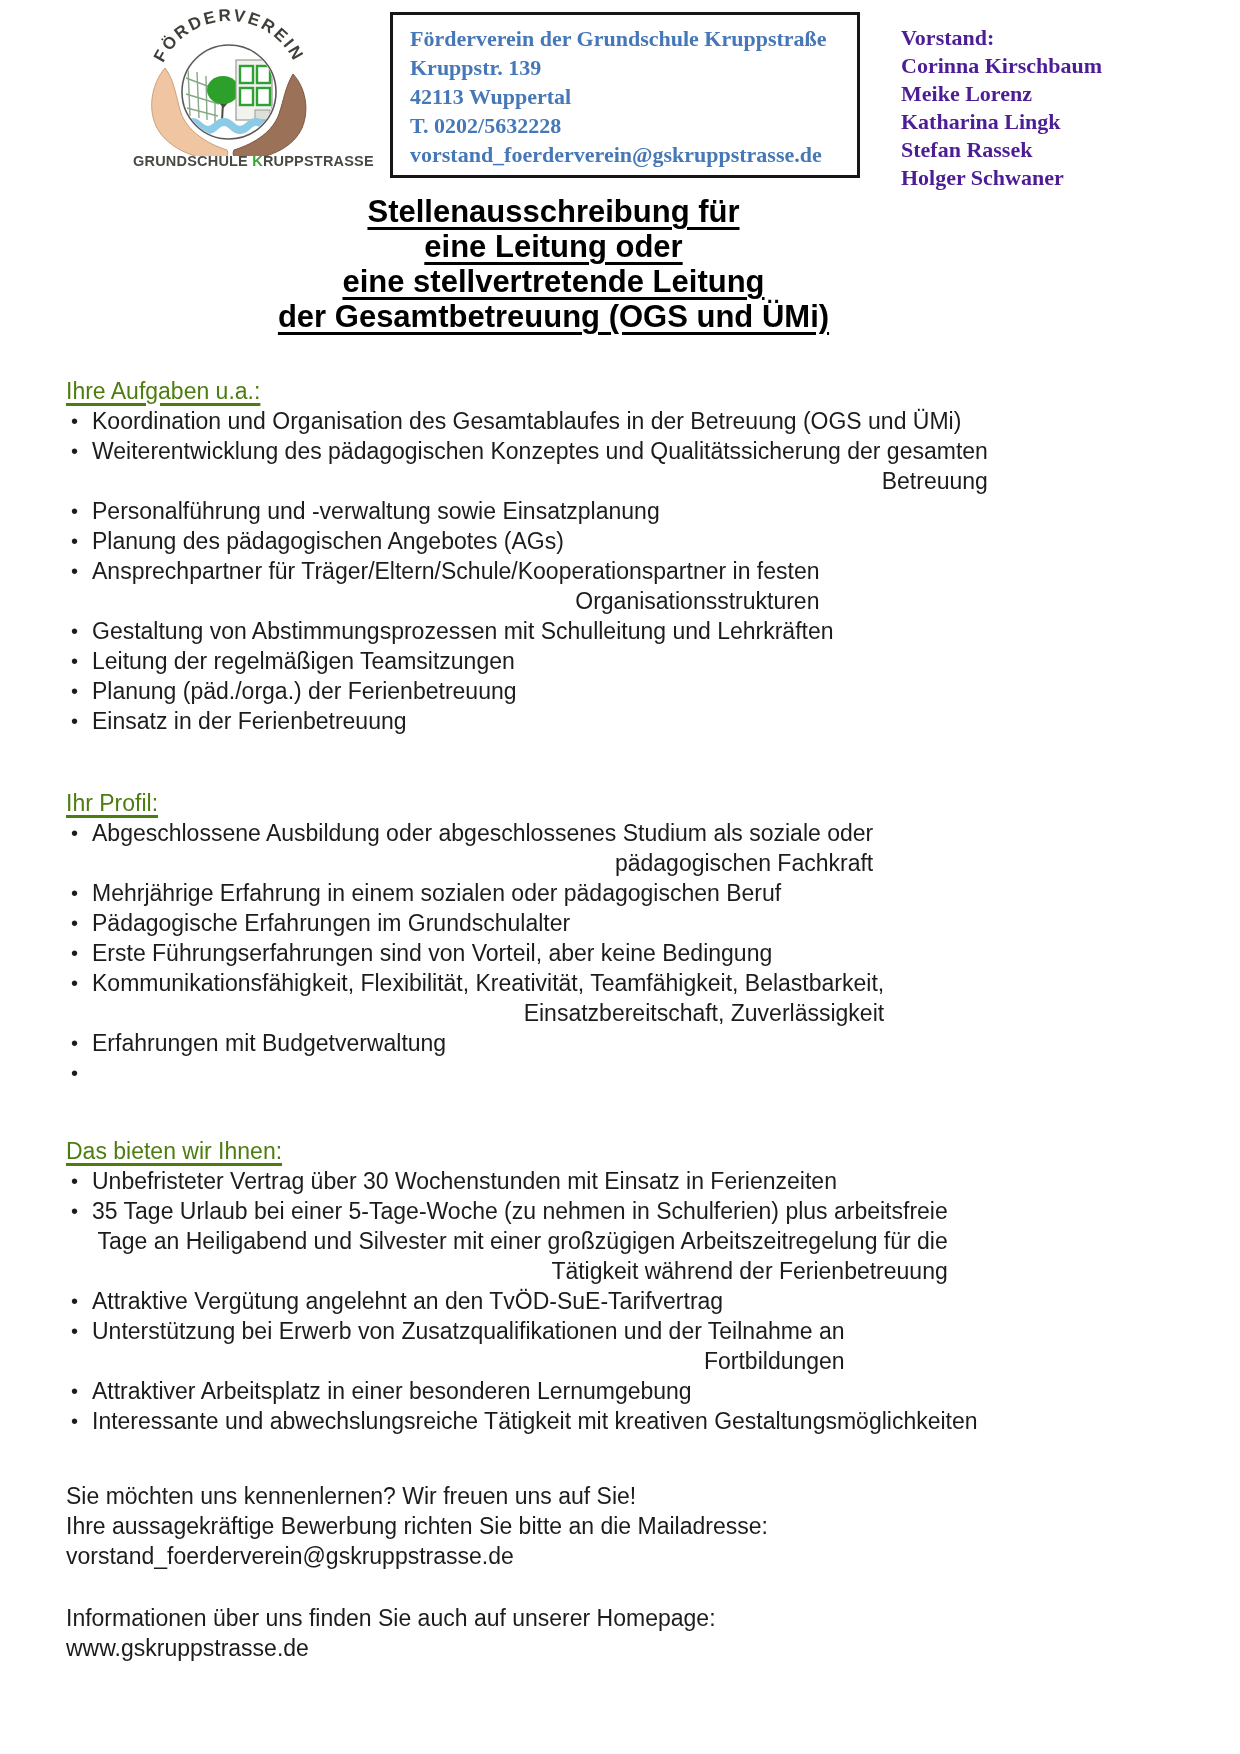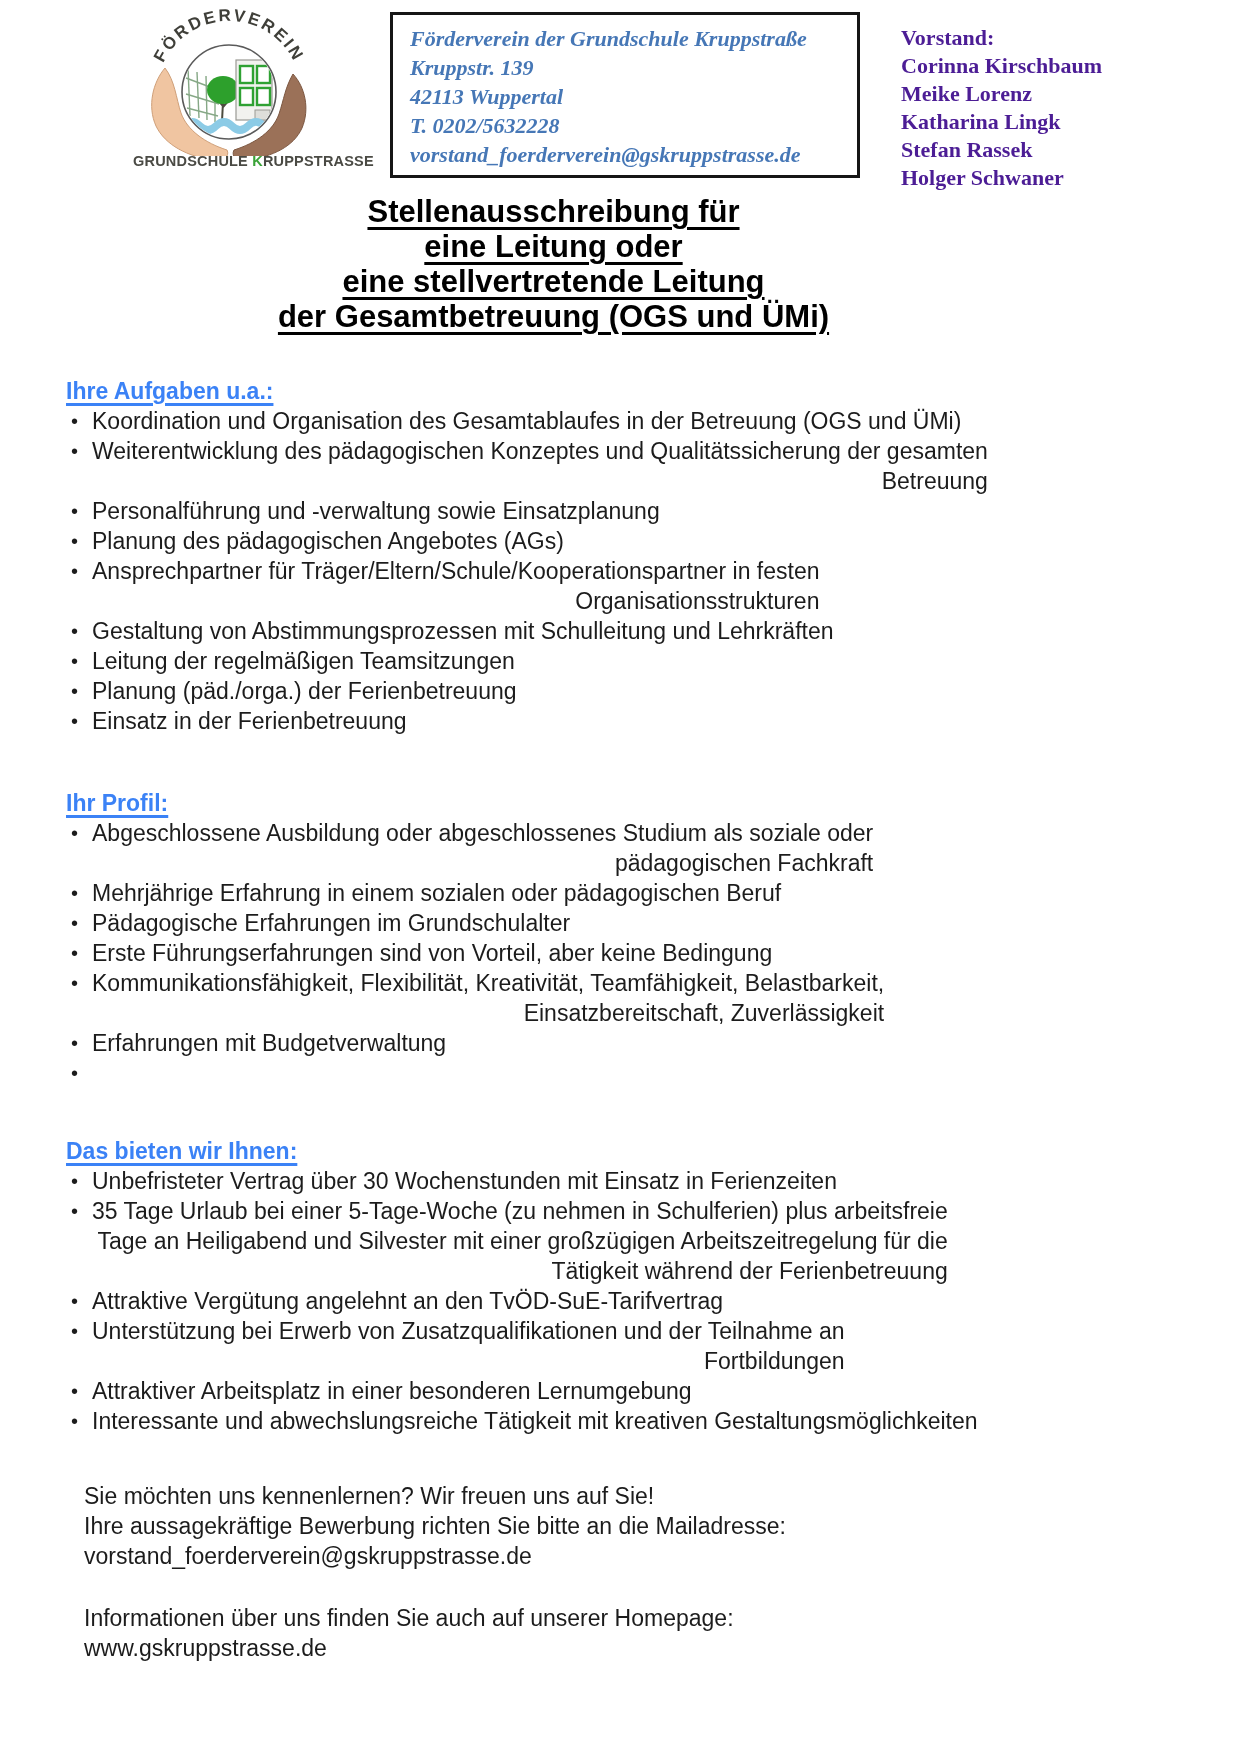--- a/index.html
+++ b/index.html
@@ -15,56 +15,56 @@
   .logo { position:absolute; left:133px; top:4px; width:192px; text-align:center; }
   .logo-svg { display:block; margin:0 auto; }
   .arc-text { font-size:17px; font-weight:700; letter-spacing:2.5px; fill:#3f3f39;
               font-family:"Liberation Sans", sans-serif; }
   .logo-caption { font-size:14.5px; font-weight:700; letter-spacing:0.2px; color:#4a4a44;
                   margin-top:-3px; white-space:nowrap; }
   .caption-accent { color:#3aa338; }
 
   .contact-box {
     position:absolute; left:390px; top:12px; width:470px; height:166px;
-    border:3px solid #161616; padding:9px 0 0 17px; background:#ffffff;font-style:italic;
+    border:3px solid #161616; padding:9px 0 0 17px; background:#ffffff;
   }
   .contact-line {
     font-family:"Liberation Serif", serif; font-weight:700;
     font-size:22px; line-height:29px; color:#4677b6; white-space:nowrap;
   }
 
   .board { position:absolute; left:901px; top:24px; }
   .board-line {
     font-family:"Liberation Serif", serif; font-weight:700;
     font-size:22px; line-height:28px; color:#4c1d95; white-space:nowrap;
   }
 
   
   .doc-title { margin:14px 0 0 66px; width:975px; text-align:center;
                font-size:31px; line-height:35px; font-weight:700; color:#000000; }
   .title-line { text-decoration:underline; text-decoration-thickness:3px; text-underline-offset:5px; }
 
   
   .content { margin-left:66px; width:1060px; }
   .section-heading {
-    font-size:23px; line-height:30px; font-weight:700; color:#3b82f6;
+    font-size:23px; line-height:30px; font-weight:400; color:#4d7c0f;
     text-decoration:underline; text-decoration-thickness:2.5px; text-underline-offset:4px;
   }
   .sec-aufgaben { margin-top:42px; }
   .sec-profil   { margin-top:52px; }
   .sec-bieten   { margin-top:48px; }
 
   .bullet-row { display:flex; align-items:flex-start; font-size:23px; line-height:30px; }
   .bullet-dot { flex:0 0 26px; width:26px; padding-left:5px; font-size:20px; line-height:30px; color:#1c1c1c; }
   .bullet-text { white-space:pre-wrap;text-align:right; }
 
   .closing { font-size:23px; line-height:30px; }
   .closing-1 { margin-top:45px; }
   .closing-2 { margin-top:32px; }
-  .closing-line { white-space:pre-wrap;margin-left:18px; }
+  .closing-line { white-space:pre-wrap; }
 </style>
 </head>
 <body>
 
 <header class="header">
 
   <div class="logo">
     <svg class="logo-svg" width="192" height="152" viewBox="0 0 192 152">
       <defs>
         <path id="fv-arc" d="M 31 58 A 72 72 0 0 1 161 58"></path>

